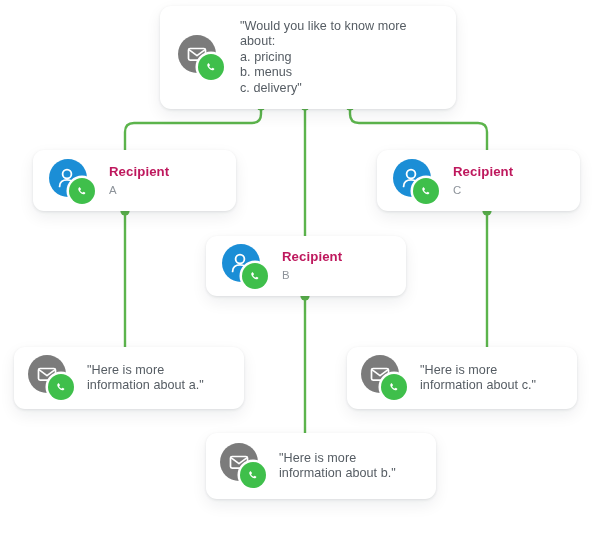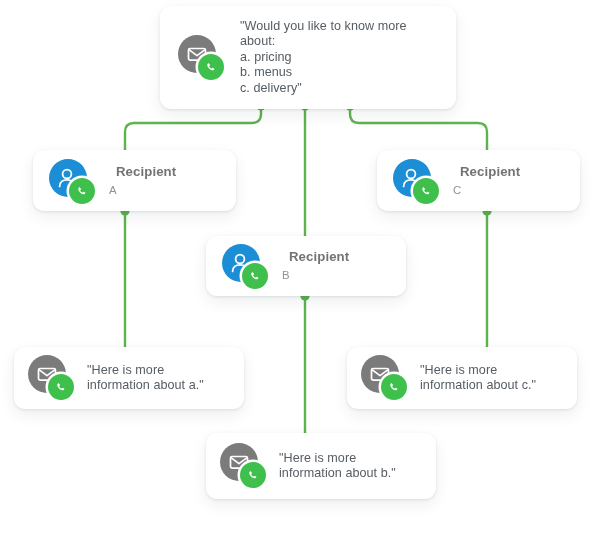--- a/index.html
+++ b/index.html
@@ -97,26 +97,25 @@
   }
   .prompt-text {
     color: #555c63;
     font-size: 12.6px;
     line-height: 15.6px;
     white-space: pre-line;
     letter-spacing: 0.05px;
   }
   .recip-block { display: flex; flex-direction: column; }
   .recip-title {
-    color: #737373;
+    color: #be185d;
     font-size: 13.2px;
     font-weight: bold;
     line-height: 16px;
     letter-spacing: 0.1px;
-    margin-left: 7px;
   }
   .recip-sub {
     color: #8d939a;
     font-size: 11.4px;
     line-height: 16px;
     margin-top: 2px;
     letter-spacing: 0.2px;
   }
 
   

